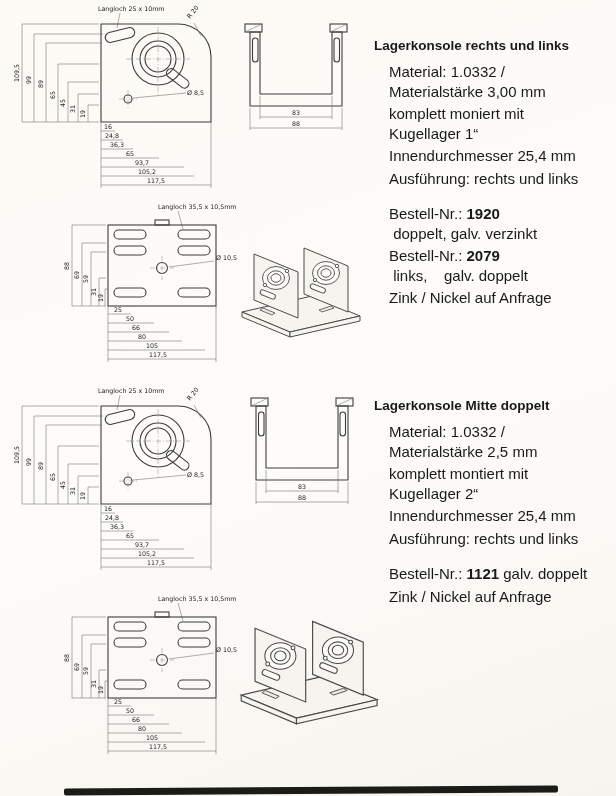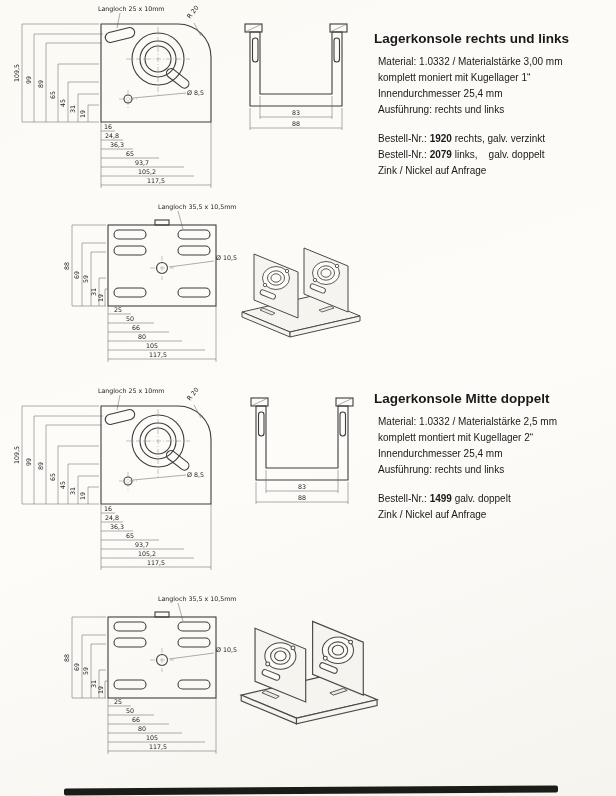--- a/index.html
+++ b/index.html
@@ -8,22 +8,22 @@
         font-family:"Liberation Sans",sans-serif;color:#191919}
   .drw{position:absolute}
   .oline{fill:none;stroke:#3c3c3c;stroke-width:1.1}
   .thin{fill:none;stroke:#6a6a6a;stroke-width:0.55}
   .cl{fill:none;stroke:#8a8a8a;stroke-width:0.5;stroke-dasharray:5 2 1 2}
   .dt{font-family:"DejaVu Sans",sans-serif;font-size:6.3px;fill:#222}
   .iso{fill:#f5f4ef;stroke:#4a4a4a;stroke-width:1}
   .iso2{fill:#eceae3;stroke:#4a4a4a;stroke-width:0.8}
   .isoc{fill:#fcfbf7;stroke:#4a4a4a;stroke-width:0.9}
   .tb{position:absolute;width:240px}
-  .tb h2{font-size:13.5px;margin:5px 0 9px;font-weight:bold}
-  .tb p{font-size:10px;margin:0 4px 3px;line-height:1.3}
+  .tb h2{font-size:13.5px;margin:12px 0 9px;font-weight:bold}
+  .tb p{font-size:15px;margin:0 15px 3px;line-height:1.3}
   .tb p.gap{margin-top:16px}
   .pre{white-space:pre}
   .footer-bar{position:absolute;left:64px;top:787px;width:494px;height:7px;
         background:#1b1b18;border-radius:2px;transform:rotate(-0.35deg)}
 </style>
 </head>
 <body>
 
 <div class="page">
 
@@ -110,21 +110,21 @@
     <text class="dt" text-anchor="middle" x="56" y="97">83</text>
     <text class="dt" text-anchor="middle" x="56" y="108">88</text>
   </svg>
 
   <div class="tb" style="left:374px;top:26px">
     <h2>Lagerkonsole rechts und links</h2>
     <p>Material: 1.0332 / Materialstärke 3,00 mm</p>
     <p>komplett moniert mit Kugellager 1“</p>
     <p>Innendurchmesser 25,4 mm</p>
     <p>Ausführung: rechts und links</p>
-    <p class="gap"><span class="pre">Bestell-Nr.: </span><b>1920</b><span class="pre"> rechts, galv. verzinkt</span></p>
+    <p class="gap"><span class="pre">Bestell-Nr.: </span><b>1920</b><span class="pre"> doppelt, galv. verzinkt</span></p>
     <p><span class="pre">Bestell-Nr.: </span><b>2079</b><span class="pre"> links,    galv. doppelt</span></p>
     <p>Zink / Nickel auf Anfrage</p>
   </div>
 
   <svg class="drw" style="left:30px;top:200px" width="212" height="182" viewBox="0 0 212 182">
     <text class="dt" x="128" y="9">Langloch 35,5 x 10,5mm</text>
     <g>
       <line class="thin" x1="148" y1="11" x2="153" y2="29"></line>
       <rect class="oline" x="78" y="25" width="108" height="81"></rect>
       <rect class="oline" x="125" y="20" width="14" height="5"></rect>
@@ -281,21 +281,21 @@
     <text class="dt" text-anchor="middle" x="56" y="97">83</text>
     <text class="dt" text-anchor="middle" x="56" y="108">88</text>
   </svg>
 
   <div class="tb" style="left:374px;top:386px">
     <h2>Lagerkonsole Mitte doppelt</h2>
     <p>Material: 1.0332 / Materialstärke 2,5 mm</p>
     <p>komplett montiert mit Kugellager 2“</p>
     <p>Innendurchmesser 25,4 mm</p>
     <p>Ausführung: rechts und links</p>
-    <p class="gap"><span class="pre">Bestell-Nr.: </span><b>1499</b><span class="pre"> galv. doppelt</span></p>
+    <p class="gap"><span class="pre">Bestell-Nr.: </span><b>1121</b><span class="pre"> galv. doppelt</span></p>
     <p>Zink / Nickel auf Anfrage</p>
   </div>
 
   <svg class="drw" style="left:30px;top:592px" width="212" height="182" viewBox="0 0 212 182">
     <text class="dt" x="128" y="9">Langloch 35,5 x 10,5mm</text>
     <g>
       <line class="thin" x1="148" y1="11" x2="153" y2="29"></line>
       <rect class="oline" x="78" y="25" width="108" height="81"></rect>
       <rect class="oline" x="125" y="20" width="14" height="5"></rect>
       <rect class="oline" x="84" y="30" width="32" height="9" rx="4.5"></rect>

